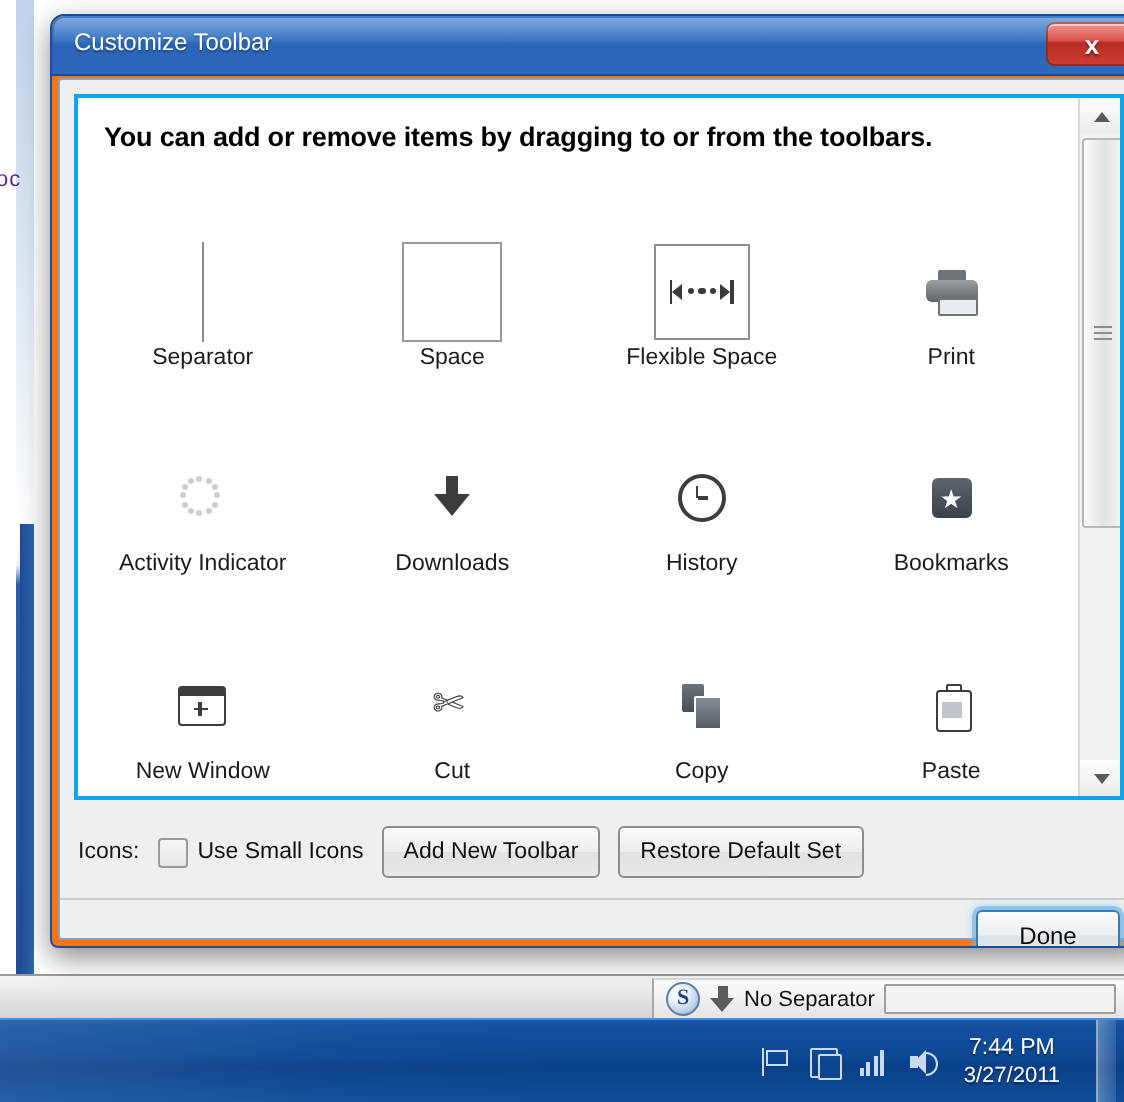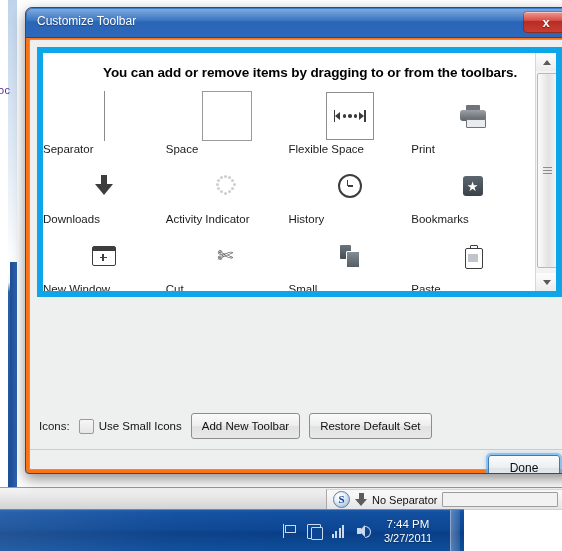--- a/index.html
+++ b/index.html
@@ -54,21 +54,21 @@
   .dl-arrow::after{content:"";position:absolute;left:0;top:6px;width:0;height:0;
     border-left:6px solid transparent;border-right:6px solid transparent;border-top:7px solid #5c5c5c;}
   .status-text{font-size:11px;color:#111;white-space:nowrap;}
   .status-progress{
     flex:1;height:13px;margin-right:4px;background:#f2f2f2;
     border:1px solid #9e9e9e;border-radius:1px;
   }
 
   
   .taskbar{
-    position:absolute;left:0;top:509px;width:464px;height:42px;
+    position:absolute;left:0;top:509px;width:562px;height:42px;
     background:linear-gradient(to bottom,#1c59ab 0%,#1250a0 6%,#0d4794 45%,#0a3f88 55%,#0f4f9c 100%);
     border-top:1px solid #4d8fd4;
     text-decoration:underline;
   }
   .taskbar-sheen{
     position:absolute;left:0;top:0;width:280px;height:42px;
     background:linear-gradient(105deg,rgba(255,255,255,.10) 0%,rgba(255,255,255,.02) 60%,transparent 100%);
   }
   .tray{
     position:absolute;right:0;top:0;height:42px;display:flex;align-items:center;gap:9px;
@@ -140,35 +140,35 @@
     color:#ffffff;font-size:13px;font-weight:bold;line-height:1;
     text-shadow:0 1px 1px rgba(0,0,0,.45);font-family:"Liberation Sans",sans-serif;
   }
 
   .dlg-inner{
     position:absolute;left:3px;top:31px;right:3px;bottom:3px;
     background:#eef0f0;border:1px solid #8ba2bd;border-radius:2px;
     box-sizing:border-box;
   }
   .content-panel{
-    position:absolute;left:7px;top:7px;right:7px;height:250px;
-    background:#ffffff;border:6px solid #0ea5e9;box-sizing:border-box;overflow:hidden;padding-left:47px;
+    position:absolute;left:7px;top:7px;right:7px;height:353px;
+    background:#ffffff;border:2px solid #0ea5e9;box-sizing:border-box;overflow:hidden;
   }
   .headline{
     font-size:13.5px;font-weight:bold;color:#000;
     padding:12px 0 0 13px;letter-spacing:-.1px;
   }
   .grid{
     position:absolute;left:0;top:38px;right:22px;bottom:0;
     display:grid;grid-template-columns:repeat(4,1fr);
     grid-template-rows:repeat(3,1fr);
     align-items:center;justify-items:center;
   }
   .cell{
-    display:flex;flex-direction:column;justify-content:flex-end;
+    display:flex;flex-direction:column;align-items:center;justify-content:flex-end;
     width:100%;height:100%;padding-bottom:6px;box-sizing:border-box;cursor:default;
   }
   .cell .glyph{
     height:50px;display:flex;align-items:center;justify-content:center;
   }
   .cell .lbl{font-size:11.5px;color:#1b1b1b;margin-top:2px;white-space:nowrap;}
 
   
   .ico-separator{width:1px;height:50px;background:#8a8a8a;}
   .ico-flexspace{
@@ -382,30 +382,20 @@
 
           <div class="cell">
             <div class="glyph">
               <div class="ico-print">
                   <div class="top"></div>
                   <div class="body"></div>
                   <div class="tray"></div>
                 </div>
             </div>
             <div class="lbl">Print</div>
-          </div>
-
-          <div class="cell">
-            <div class="glyph">
-              <div class="ico-download">
-                  <div class="stem"></div>
-                  <div class="head"></div>
-                </div>
-            </div>
-            <div class="lbl">Downloads</div>
           </div>
 
           <div class="cell">
             <div class="glyph">
               <div class="ico-activity" id="spinner">
                   <i style="left: 8px; top: -0.5px;"></i>
                   <i style="left: 12.25px; top: 0.638784px;"></i>
                   <i style="left: 15.3612px; top: 3.75px;"></i>
                   <i style="left: 16.5px; top: 8px;"></i>
                   <i style="left: 15.3612px; top: 12.25px;"></i>
@@ -416,20 +406,30 @@
                   <i style="left: -0.5px; top: 8px;"></i>
                   <i style="left: 0.638784px; top: 3.75px;"></i>
                   <i style="left: 3.75px; top: 0.638784px;"></i>
                 </div>
             </div>
             <div class="lbl">Activity Indicator</div>
           </div>
 
           <div class="cell">
             <div class="glyph">
+              <div class="ico-download">
+                  <div class="stem"></div>
+                  <div class="head"></div>
+                </div>
+            </div>
+            <div class="lbl">Downloads</div>
+          </div>
+
+          <div class="cell">
+            <div class="glyph">
               <div class="ico-history">
                   <div class="h"></div>
                   <div class="m"></div>
                 </div>
             </div>
             <div class="lbl">History</div>
           </div>
 
           <div class="cell">
             <div class="glyph">
@@ -458,21 +458,21 @@
             <div class="lbl">Cut</div>
           </div>
 
           <div class="cell">
             <div class="glyph">
               <div class="ico-copy">
                   <div class="back"></div>
                   <div class="front"></div>
                 </div>
             </div>
-            <div class="lbl">Small</div>
+            <div class="lbl">Copy</div>
           </div>
 
           <div class="cell">
             <div class="glyph">
               <div class="ico-paste">
                   <div class="clip"></div>
                   <div class="board"></div>
                   <div class="sheet"></div>
                 </div>
             </div>

